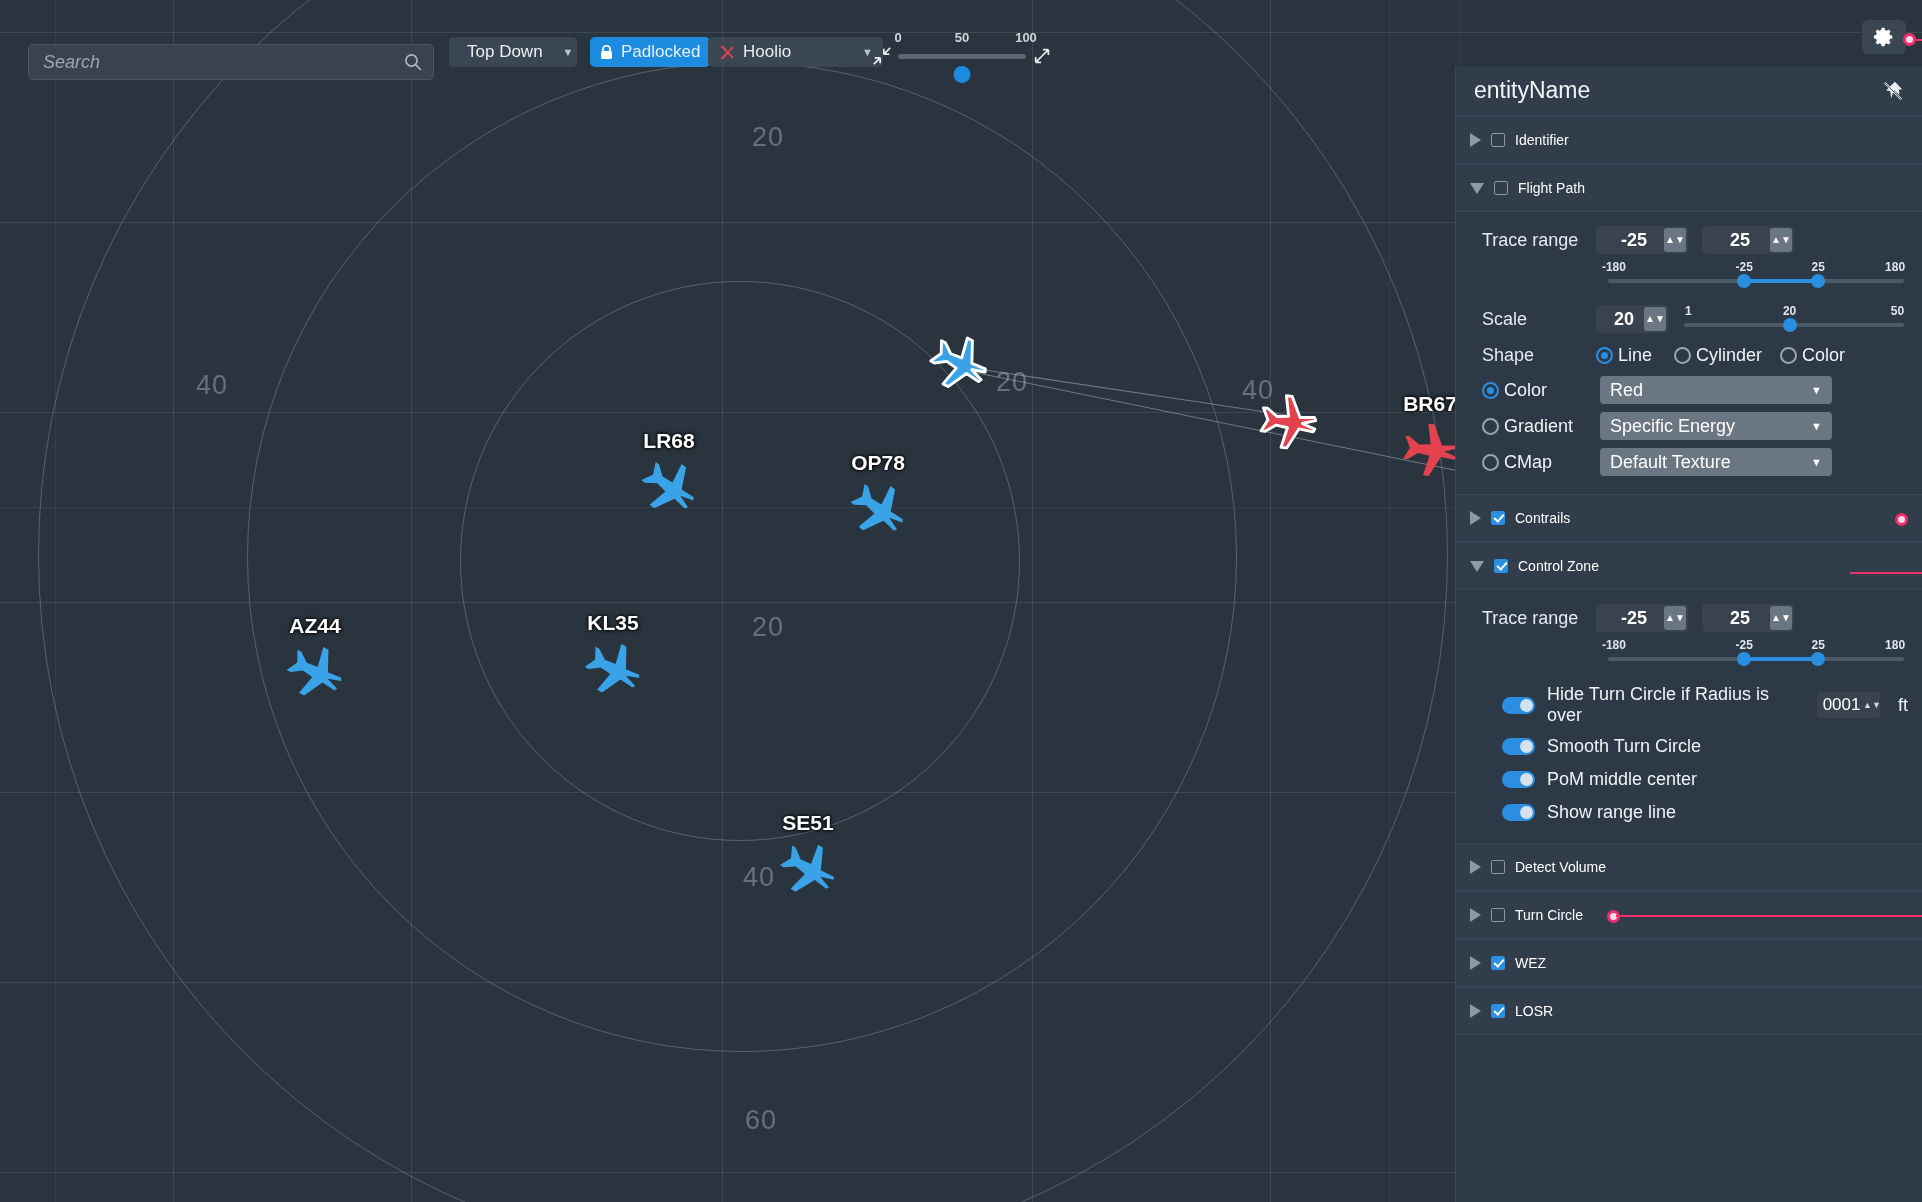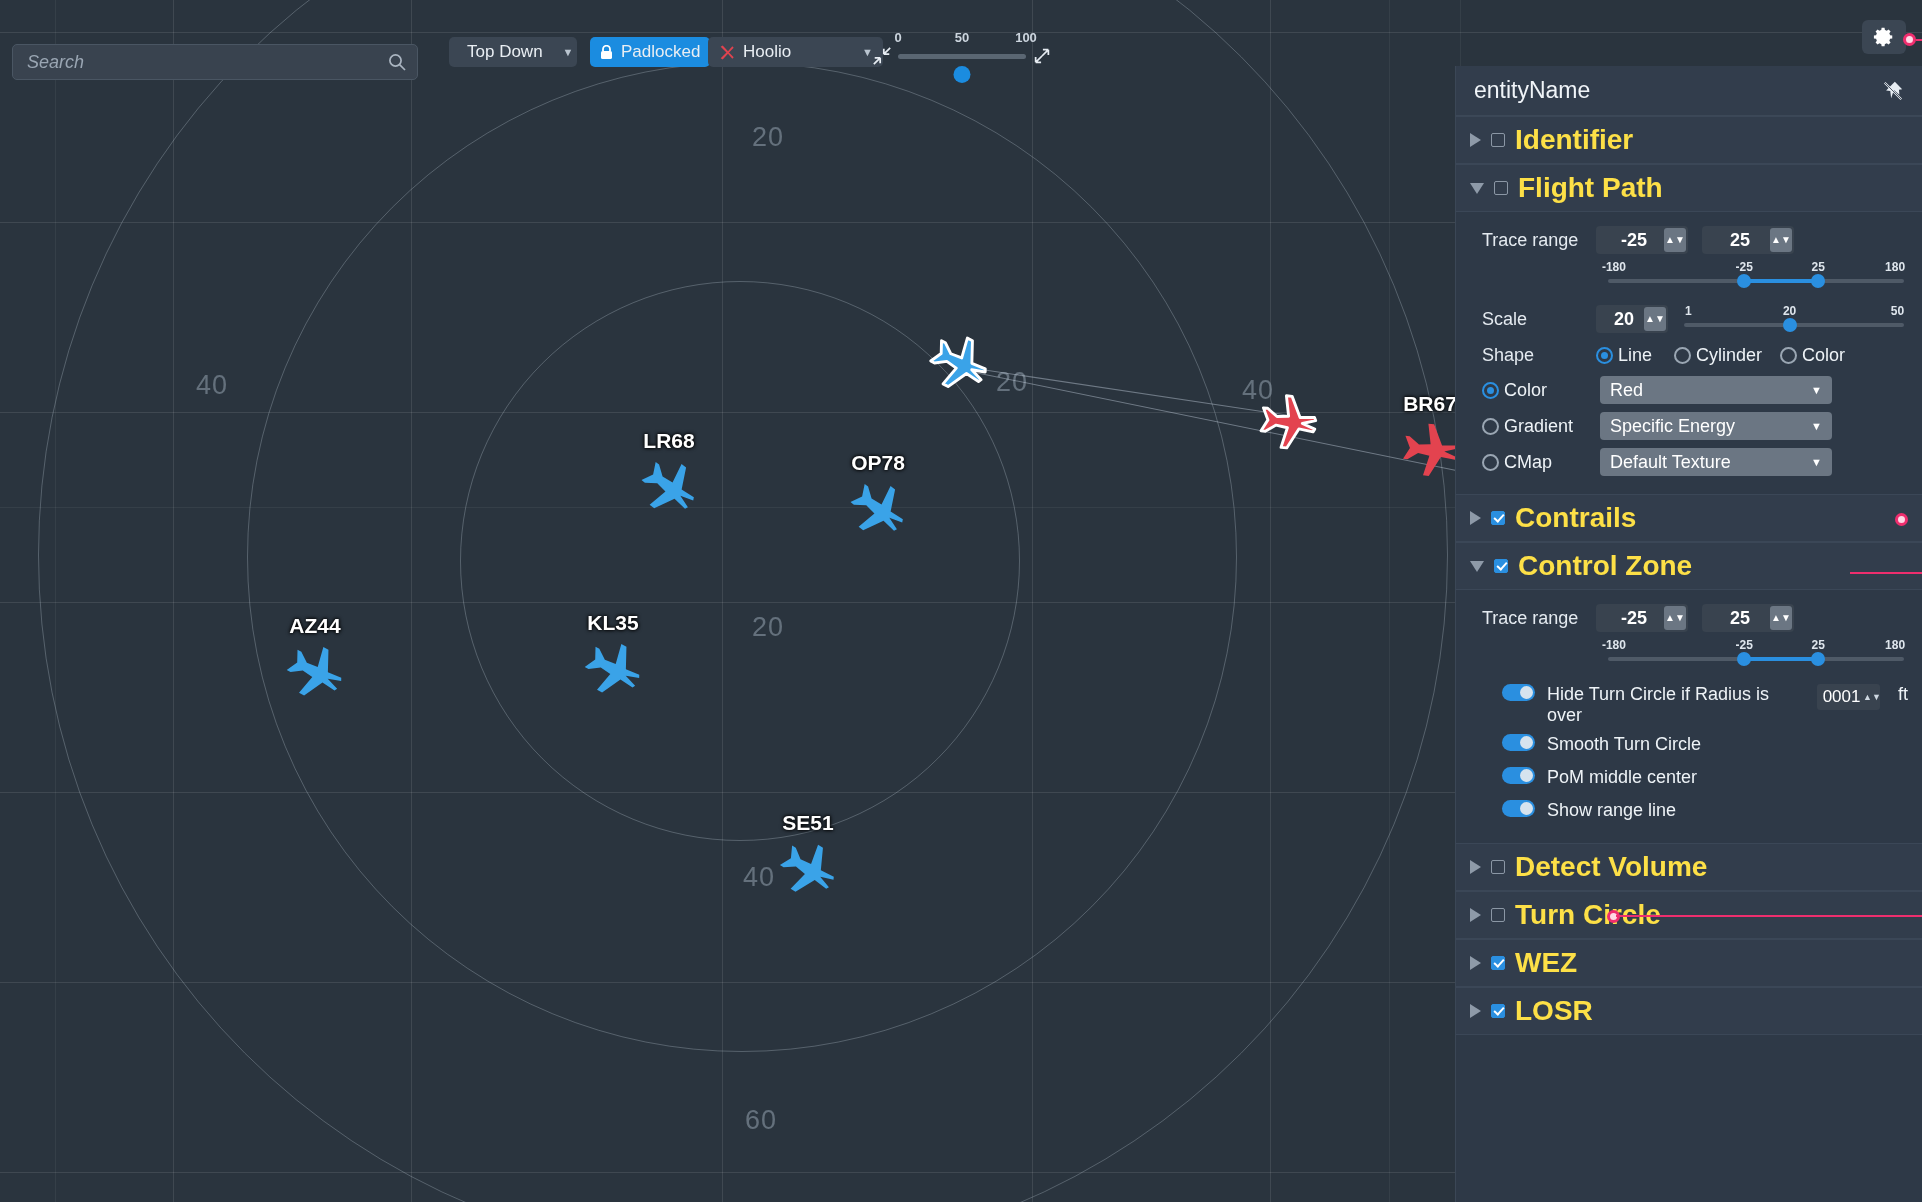--- a/index.html
+++ b/index.html
@@ -40,21 +40,21 @@
     position:absolute; left:50%; transform:translateX(-50%);
     bottom:100%; margin-bottom:-2px;
     font-size:21px; font-weight:700; color:#ffffff;
     text-shadow:0 0 4px #000, 0 0 3px #000; white-space:nowrap;
   }
 
   
   #toolbar { position:absolute; left:0; top:0; height:88px; width:100%; }
 
   .search-box {
-    position:absolute; left:12px; top:44px;
+    position:absolute; left:28px; top:44px;
     width:406px; height:36px;
     background:#39434f; border:1px solid #4a5663; border-radius:5px;
     display:flex; align-items:center; padding:0 10px 0 14px;
   }
   .search-box input {
     flex:1; background:transparent; border:none; outline:none;
     color:#aeb9c4; font-family:"Liberation Sans", sans-serif;
     font-size:18px; font-style:italic;
   }
   .search-box input::placeholder { color:#9aa6b3; font-style:italic; }
@@ -121,21 +121,21 @@
   .tri.open   { border-top:11px solid #8e9aa8; border-left:7px solid transparent; border-right:7px solid transparent; }
   .cbx {
     width:14px; height:14px; border:1px solid #8b97a5; border-radius:2px;
     background:transparent; display:inline-block; position:relative; flex:none;
   }
   .cbx.on { background:#2a8fe0; border-color:#2a8fe0; }
   .cbx.on:after {
     content:""; position:absolute; left:4px; top:0px; width:4px; height:8px;
     border:solid #fff; border-width:0 2px 2px 0; transform:rotate(42deg);
   }
-  .sec-label { font-size:28px; color:#fde047; font-weight:700; }
+  .sec-label { font-size:14px; color:#ffffff; font-weight:400; }
 
   .sec-body { padding:10px 0 14px 0; background:#2e3947; }
 
   .row { display:flex; align-items:center; padding:4px 14px; min-height:34px; }
   .row-label { font-size:18px; color:#e4eaf0; width:126px; flex:none; padding-left:12px; }
 
   .spin {
     width:92px; height:28px; background:#39434f; border-radius:4px;
     display:flex; align-items:center; position:relative;
   }
@@ -173,21 +173,21 @@
   }
   .radio-lbl { font-size:18px; color:#eef3f7; margin-left:5px; }
 
   .dropdown {
     height:28px; background:#6b7683; border-radius:4px;
     display:flex; align-items:center; padding:0 10px;
     font-size:18px; color:#fff; cursor:pointer; width:232px;
   }
   .dropdown .dd-caret { margin-left:auto; font-size:11px; }
 
-  .toggle-row { display:flex; align-items:flex-start; gap:12px; padding:4px 14px 4px 46px; min-height:33px; }
+  .toggle-row { display:flex; align-items:center; gap:12px; padding:4px 14px 4px 46px; min-height:33px; }
   .tgl {
     width:33px; height:17px; border-radius:9px; background:#2a8fe0;
     position:relative; flex:none; cursor:pointer;
   }
   .tgl:after {
     content:""; position:absolute; top:2px; right:2px; width:13px; height:13px;
     border-radius:50%; background:#d6e3ee;
   }
   .tgl.off { background:#252d37; }
   .tgl.off:after { right:auto; left:2px; background:#5c6773; }

